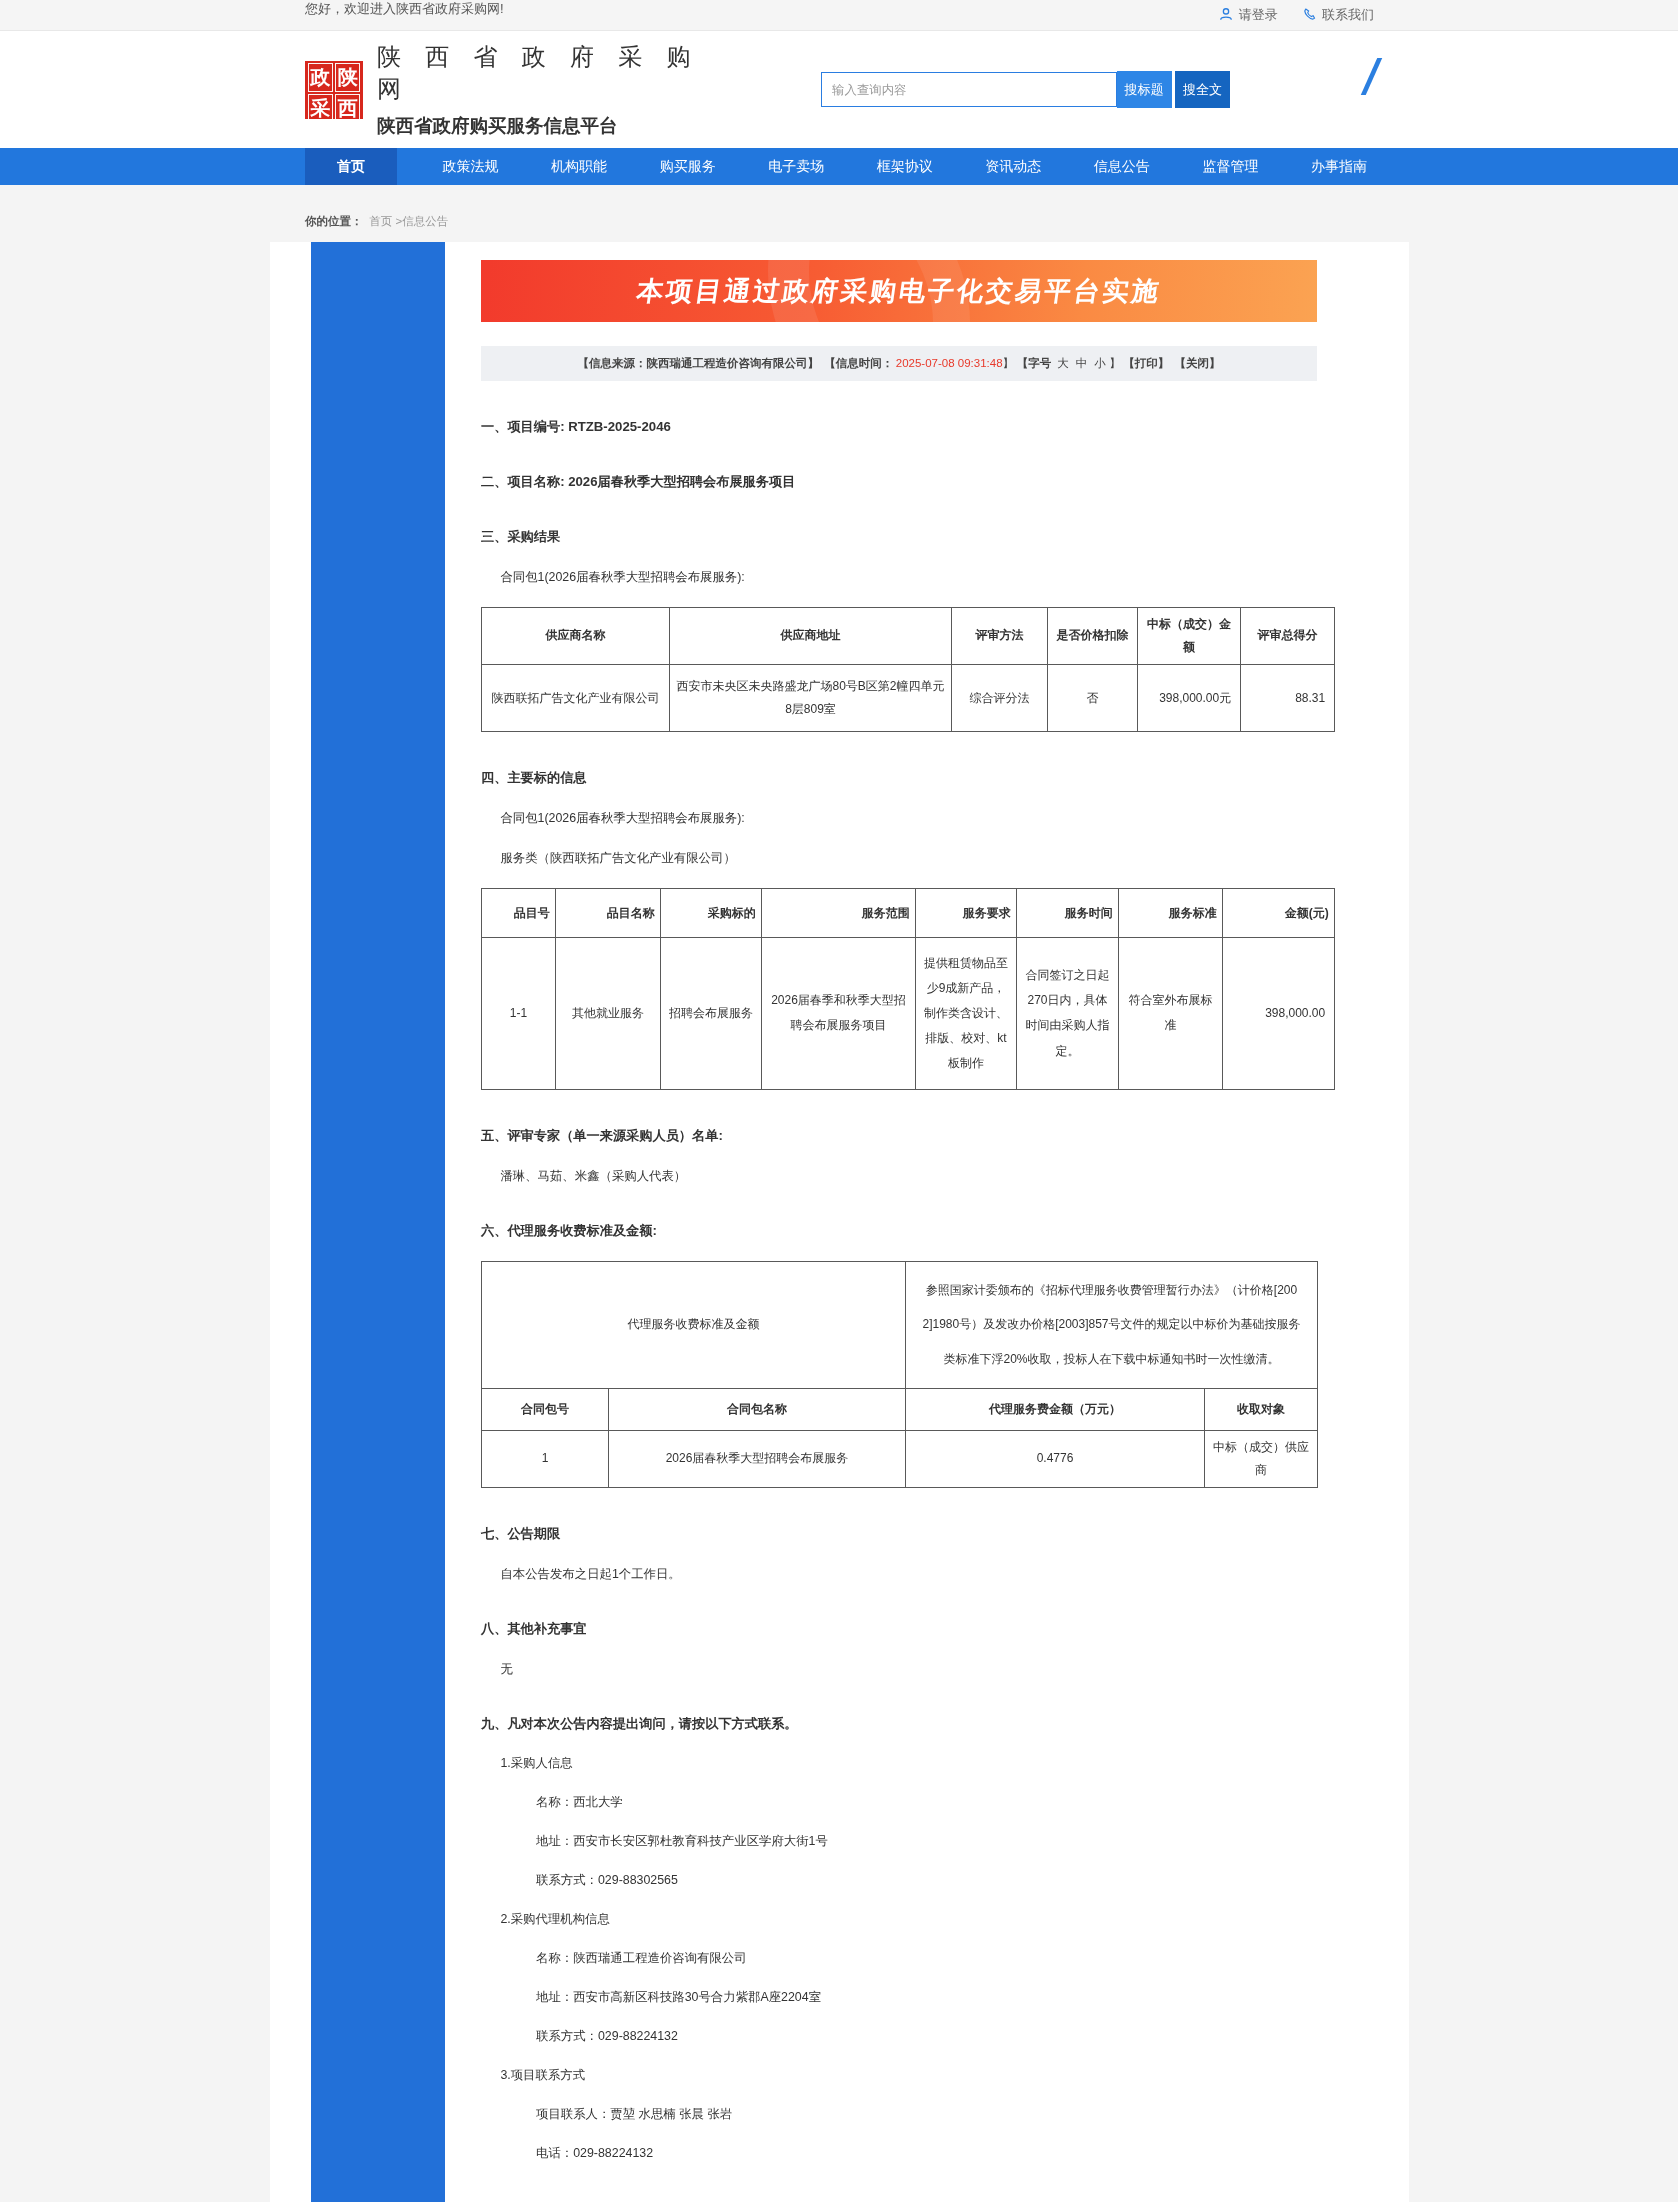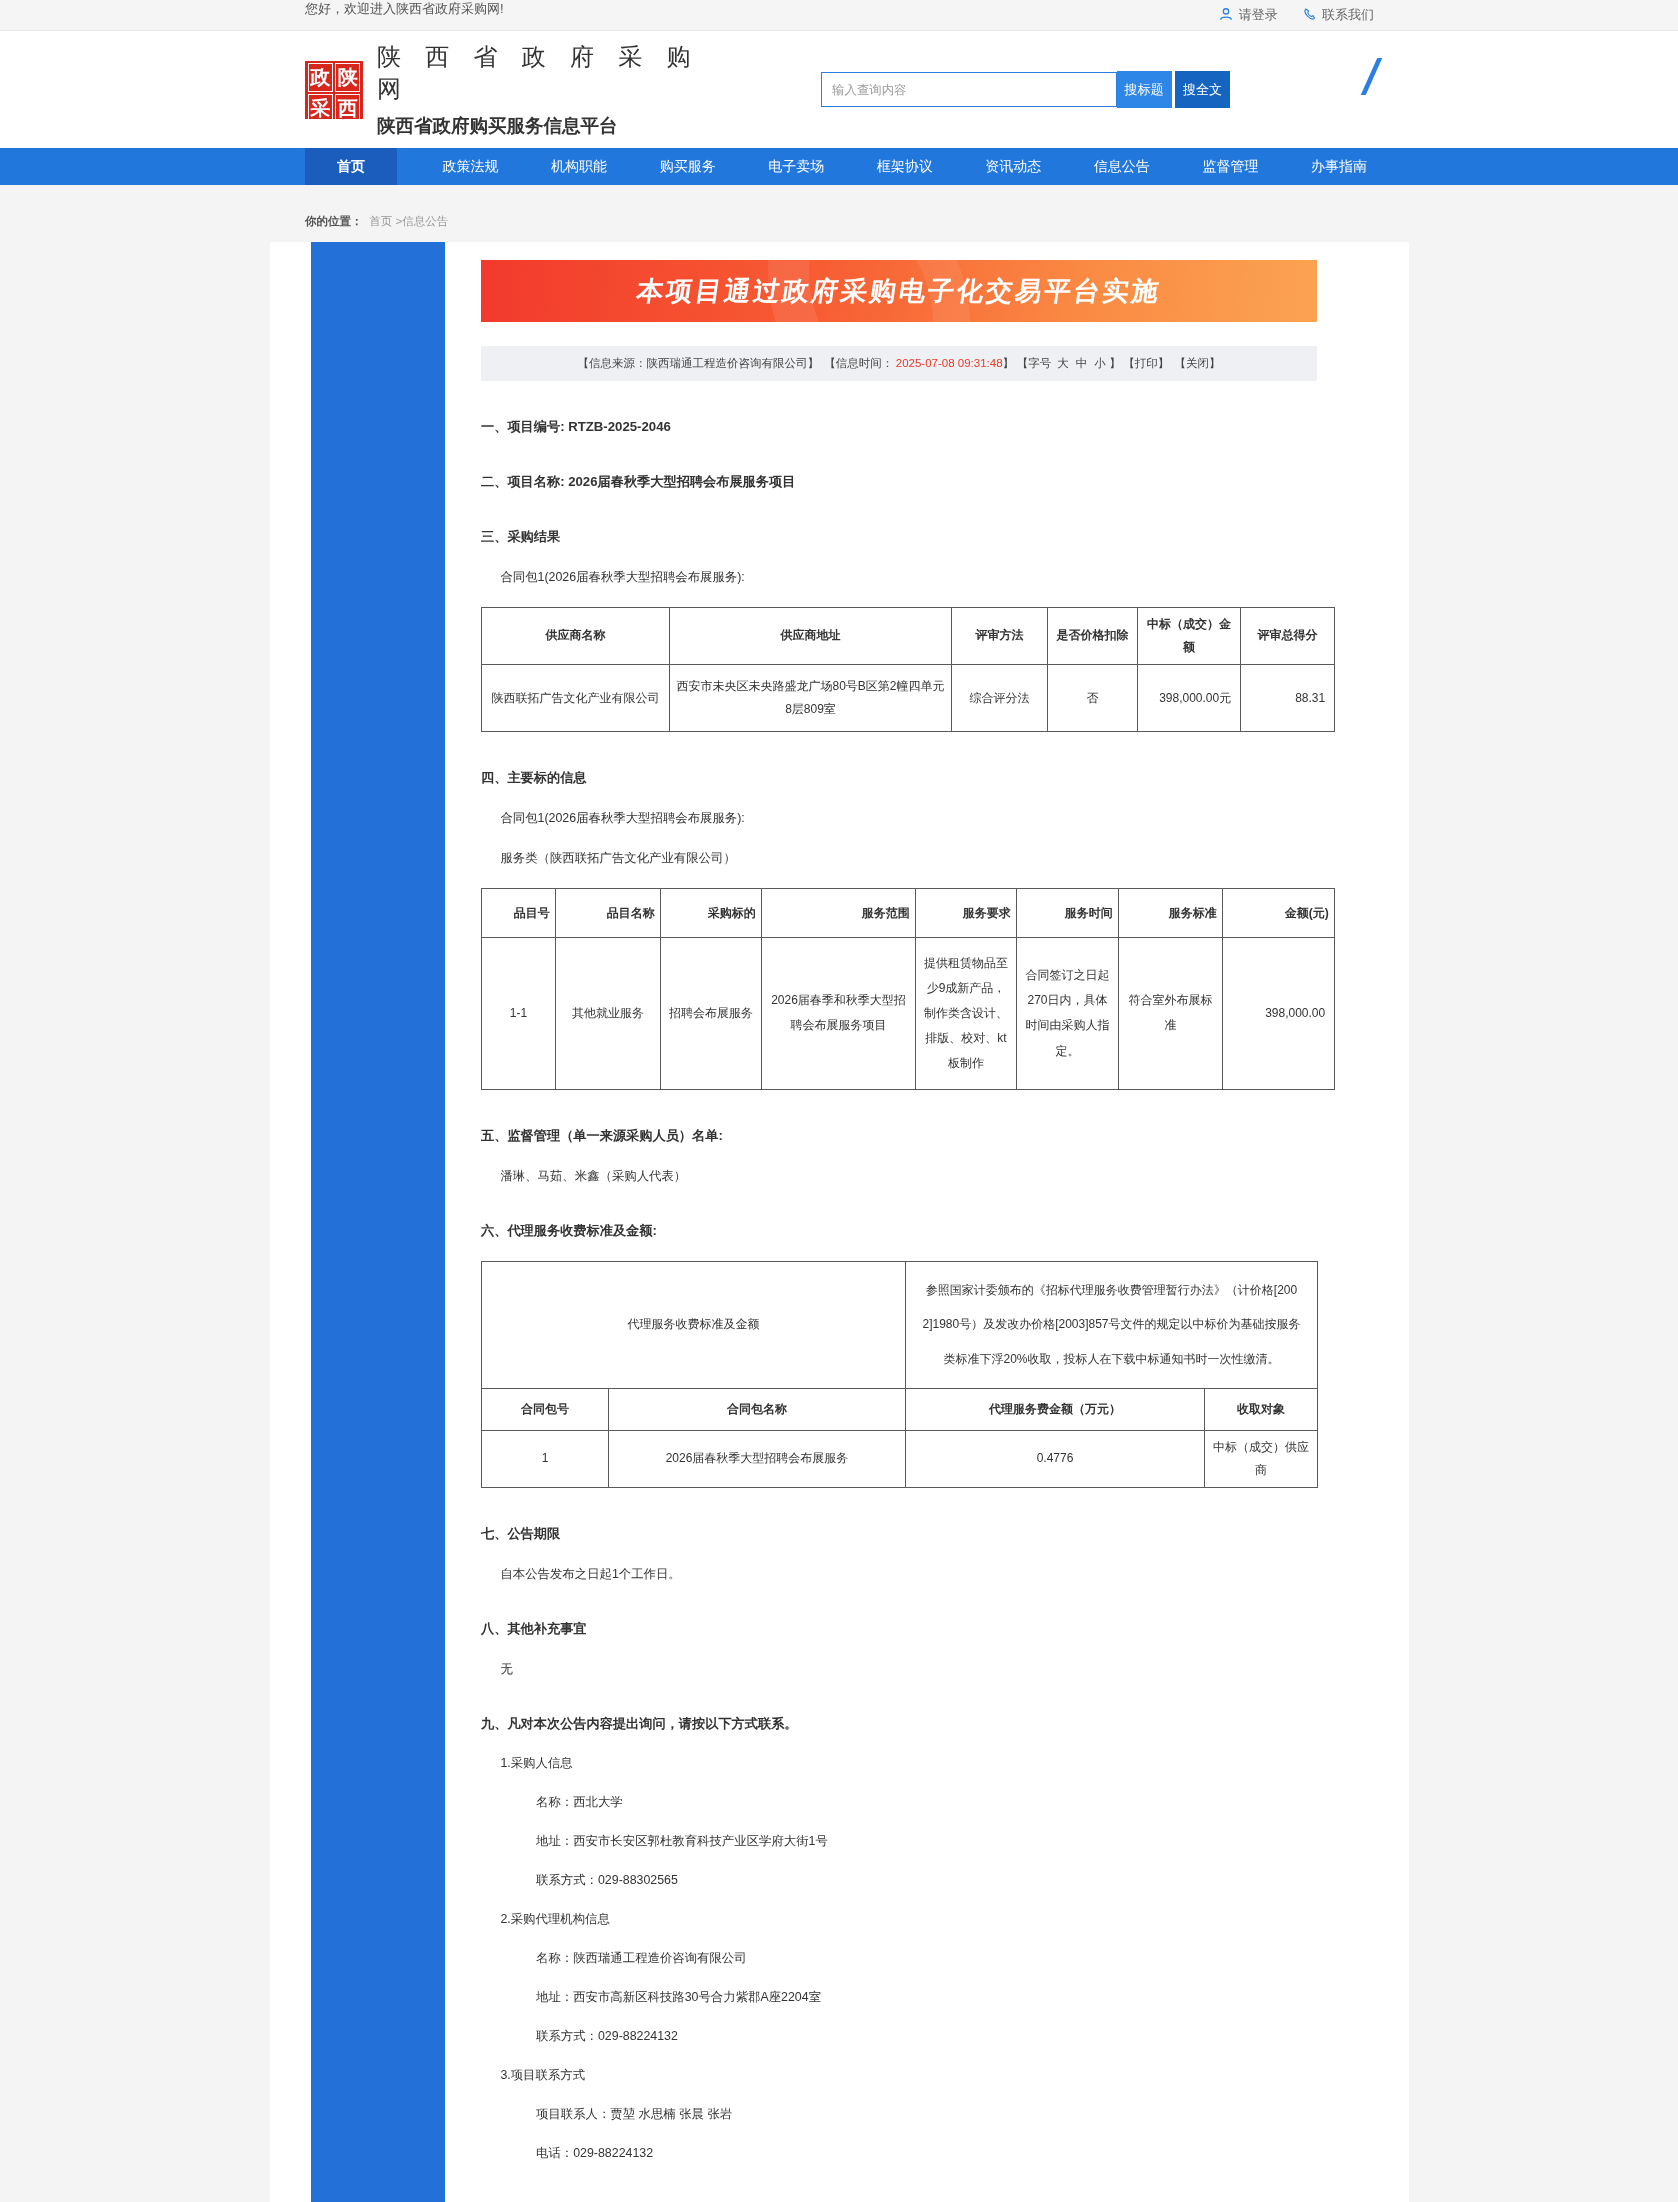--- a/index.html
+++ b/index.html
@@ -62,21 +62,21 @@
   .banner::after  { content:""; position:absolute; right:-62px; bottom:-176px; width:529px; height:371px;
                     border-radius:50%; border:41px solid rgba(255,255,255,.09); }
   .banner-text { color:#fff; font-size:26.5px; font-weight:bold; letter-spacing:2.6px;
                  transform:skewX(-8deg); position:relative; z-index:1; }
 
   .article-title { text-align:center; font-size:18.5px; margin-top:32px; color:#333; font-weight:bold; }
 
   .meta-bar { margin-top:24px; background:#eef0f3; height:35px; display:flex; align-items:center;
               justify-content:center; font-size:11.5px; color:#444; }
   .meta-bar .time { color:#e8392a; }
-  .meta-seg { margin:0 2.6px; }
+  .meta-seg { margin:0 2.6px;font-weight:bold; }
   .meta-link { cursor:pointer; }
   .font-opt { margin:0 3.5px; cursor:pointer; }
 
   h3.sec { font-size:13.2px; margin-top:37px; color:#333; font-weight:bold; }
   p.body-text { font-size:12.4px; margin-top:23px; padding-left:19.4px; color:#333; }
 
   table { width:100%; border-collapse:collapse; margin-top:21px; table-layout:fixed; }
   th,td { border:0.9px solid #595959; font-size:12px; padding:5.3px; text-align:center;
           line-height:1.9; word-break:break-all; color:#333; }
   th { font-weight:bold; }
@@ -259,21 +259,21 @@
           <td>招聘会布展服务</td>
           <td>2026届春季和秋季大型招聘会布展服务项目</td>
           <td>提供租赁物品至少9成新产品，制作类含设计、排版、校对、kt板制作</td>
           <td>合同签订之日起270日内，具体时间由采购人指定。</td>
           <td>符合室外布展标准</td>
           <td class="num">398,000.00</td>
         </tr>
       </tbody>
     </table>
 
-    <h3 class="sec">五、监督管理（单一来源采购人员）名单:</h3>
+    <h3 class="sec">五、评审专家（单一来源采购人员）名单:</h3>
     <p class="body-text">潘琳、马茹、米鑫（采购人代表）</p>
 
     <h3 class="sec">六、代理服务收费标准及金额:</h3>
 
     <table class="fee-table">
       <colgroup>
         <col style="width:127px">
           <col style="width:297px">
           <col style="width:299px">
           <col style="width:113px">

